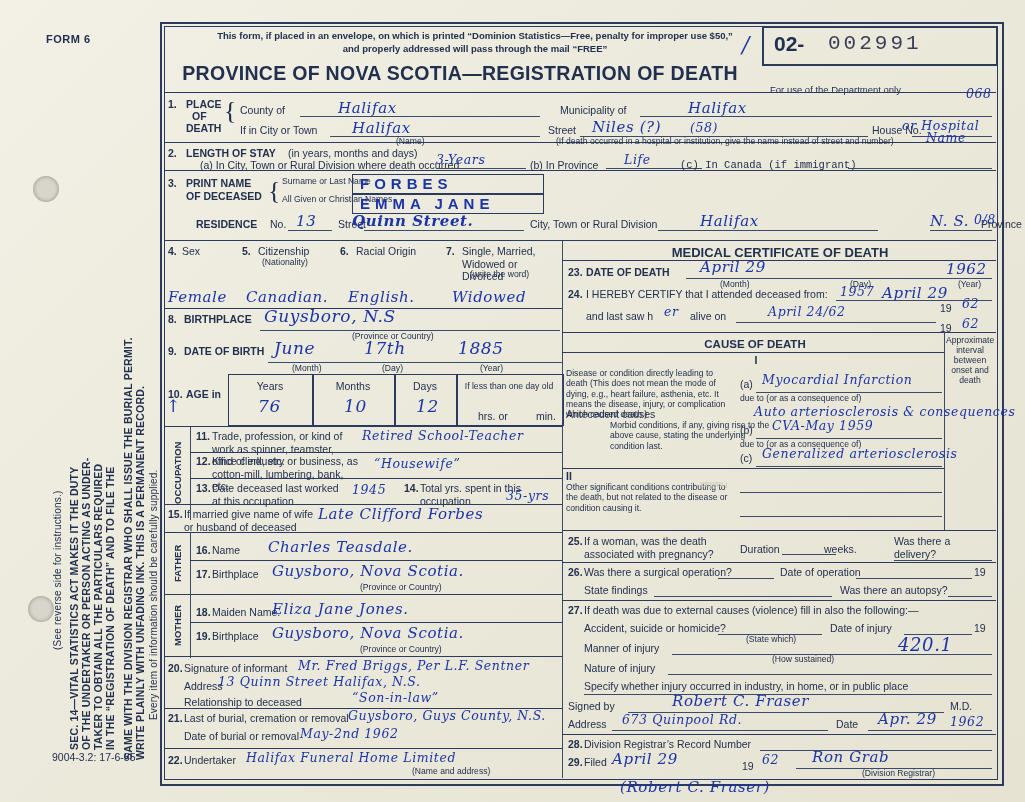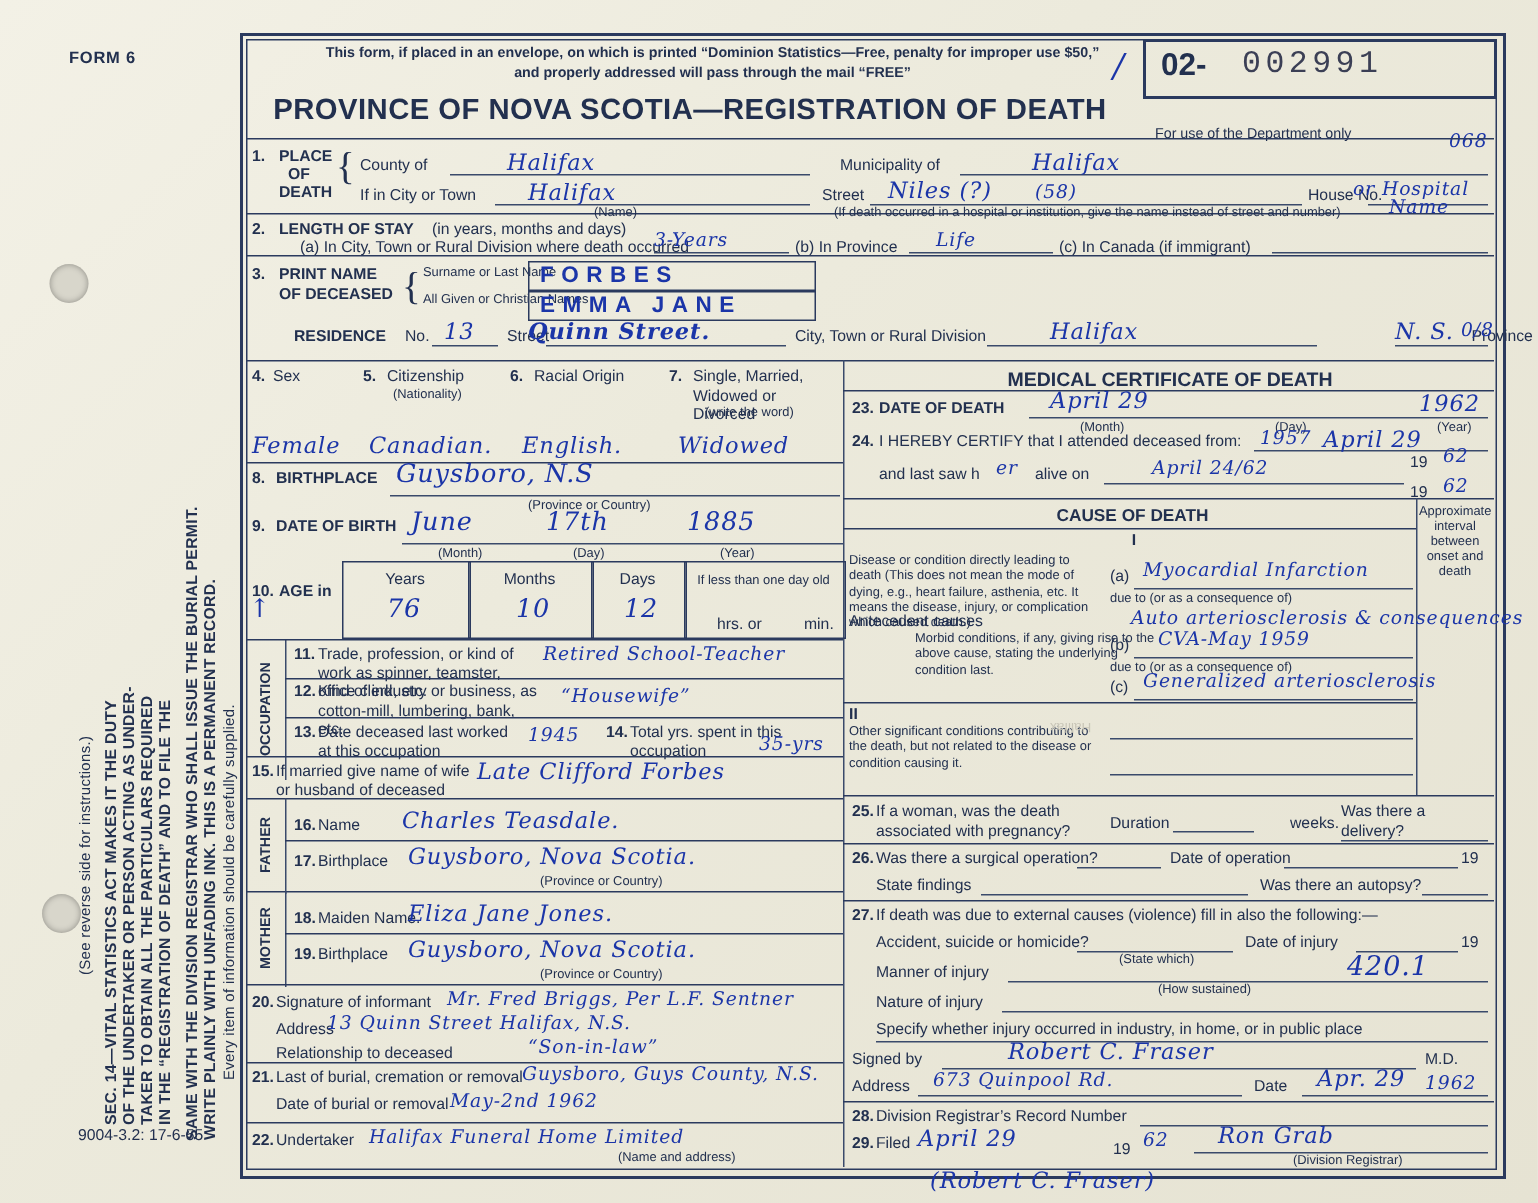--- a/index.html
+++ b/index.html
@@ -131,21 +131,21 @@
 
   <div class="lbl bold" style="left:168px;top:147px;">2.</div>
   <div class="lbl bold" style="left:186px;top:147px;">LENGTH OF STAY</div>
   <div class="lbl" style="left:288px;top:147px;">(in years, months and days)</div>
   <div class="lbl" style="left:200px;top:159px;">(a) In City, Town or Rural Division where death occurred</div>
   <div class="rule" style="left:436px;top:168px;width:90px;"></div>
   <div class="hw sm" style="left:436px;top:152px;">3-Years</div>
   <div class="lbl" style="left:530px;top:159px;">(b) In Province</div>
   <div class="rule" style="left:606px;top:168px;width:96px;"></div>
   <div class="hw sm" style="left:624px;top:152px;">Life</div>
-  <div class="lbl" style="left:706px;top:159px;">(c) In Canada (if immigrant)</div>
+  <div class="lbl" style="left:680px;top:159px;font-family:Liberation Mono, monospace;">(c) In Canada (if immigrant)</div>
   <div class="rule" style="left:848px;top:168px;width:144px;"></div>
 
   <div class="lbl bold" style="left:168px;top:177px;">3.</div>
   <div class="lbl bold" style="left:186px;top:177px;">PRINT NAME</div>
   <div class="lbl bold" style="left:186px;top:190px;">OF DECEASED</div>
   <div class="brace" style="left:268px;top:176px;">{</div>
   <div class="lbl tiny" style="left:282px;top:176px;"><span>Surname or Last Name</span></div>
   <div class="lbl tiny" style="left:282px;top:194px;"><span>All Given or Christian Names</span></div>
   <div class="boxcell" style="left:352px;top:174px;width:190px;height:18px;"></div>
   <div class="boxcell" style="left:352px;top:194px;width:190px;height:18px;"></div>
@@ -344,21 +344,21 @@
   <div class="lbl bold" style="left:566px;top:470px;">II</div>
   <div class="lbl tiny" style="left:566px;top:482px;width:170px;line-height:1.2;">Other significant conditions contributing to the death, but not related to the disease or condition causing it.</div>
   <div class="rule" style="left:740px;top:492px;width:202px;"></div>
   <div class="rule" style="left:740px;top:516px;width:202px;"></div>
   <div class="hline" style="left:562px;top:530px;width:434px;"></div>
 
   <div class="lbl bold" style="left:568px;top:535px;">25.</div>
   <div class="lbl" style="left:584px;top:535px;width:140px;line-height:1.2;">If a woman, was the death associated with pregnancy?</div>
   <div class="lbl" style="left:740px;top:543px;">Duration</div>
   <div class="rule" style="left:782px;top:554px;width:54px;"></div>
-  <div class="lbl" style="left:860px;top:543px;">weeks.</div>
+  <div class="lbl" style="left:824px;top:543px;">weeks.</div>
   <div class="lbl" style="left:894px;top:535px;width:100px;line-height:1.2;">Was there a delivery?</div>
   <div class="rule" style="left:894px;top:560px;width:98px;"></div>
   <div class="hline" style="left:562px;top:562px;width:434px;"></div>
 
   <div class="lbl bold" style="left:568px;top:566px;">26.</div>
   <div class="lbl" style="left:584px;top:566px;">Was there a surgical operation?</div>
   <div class="rule" style="left:718px;top:578px;width:56px;"></div>
   <div class="lbl" style="left:780px;top:566px;">Date of operation</div>
   <div class="rule" style="left:856px;top:578px;width:116px;"></div>
   <div class="lbl" style="left:974px;top:566px;">19</div>

